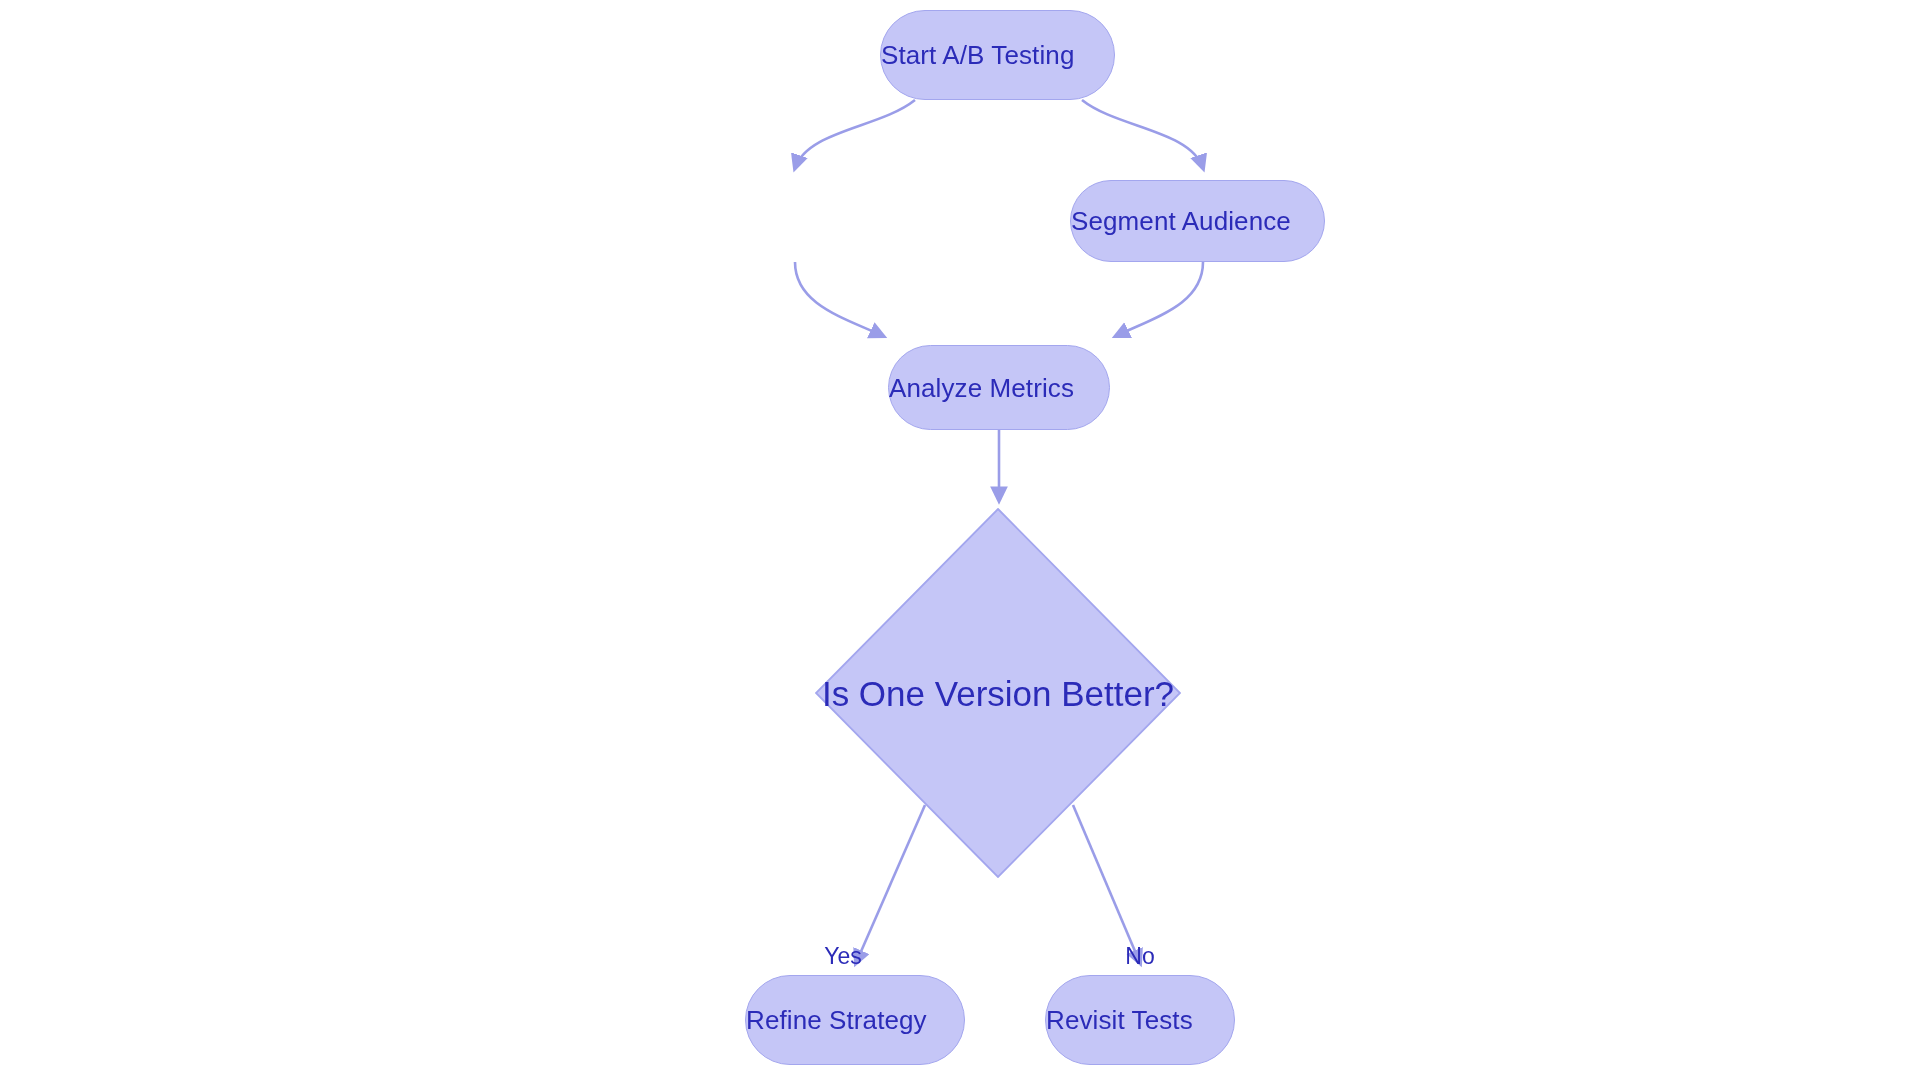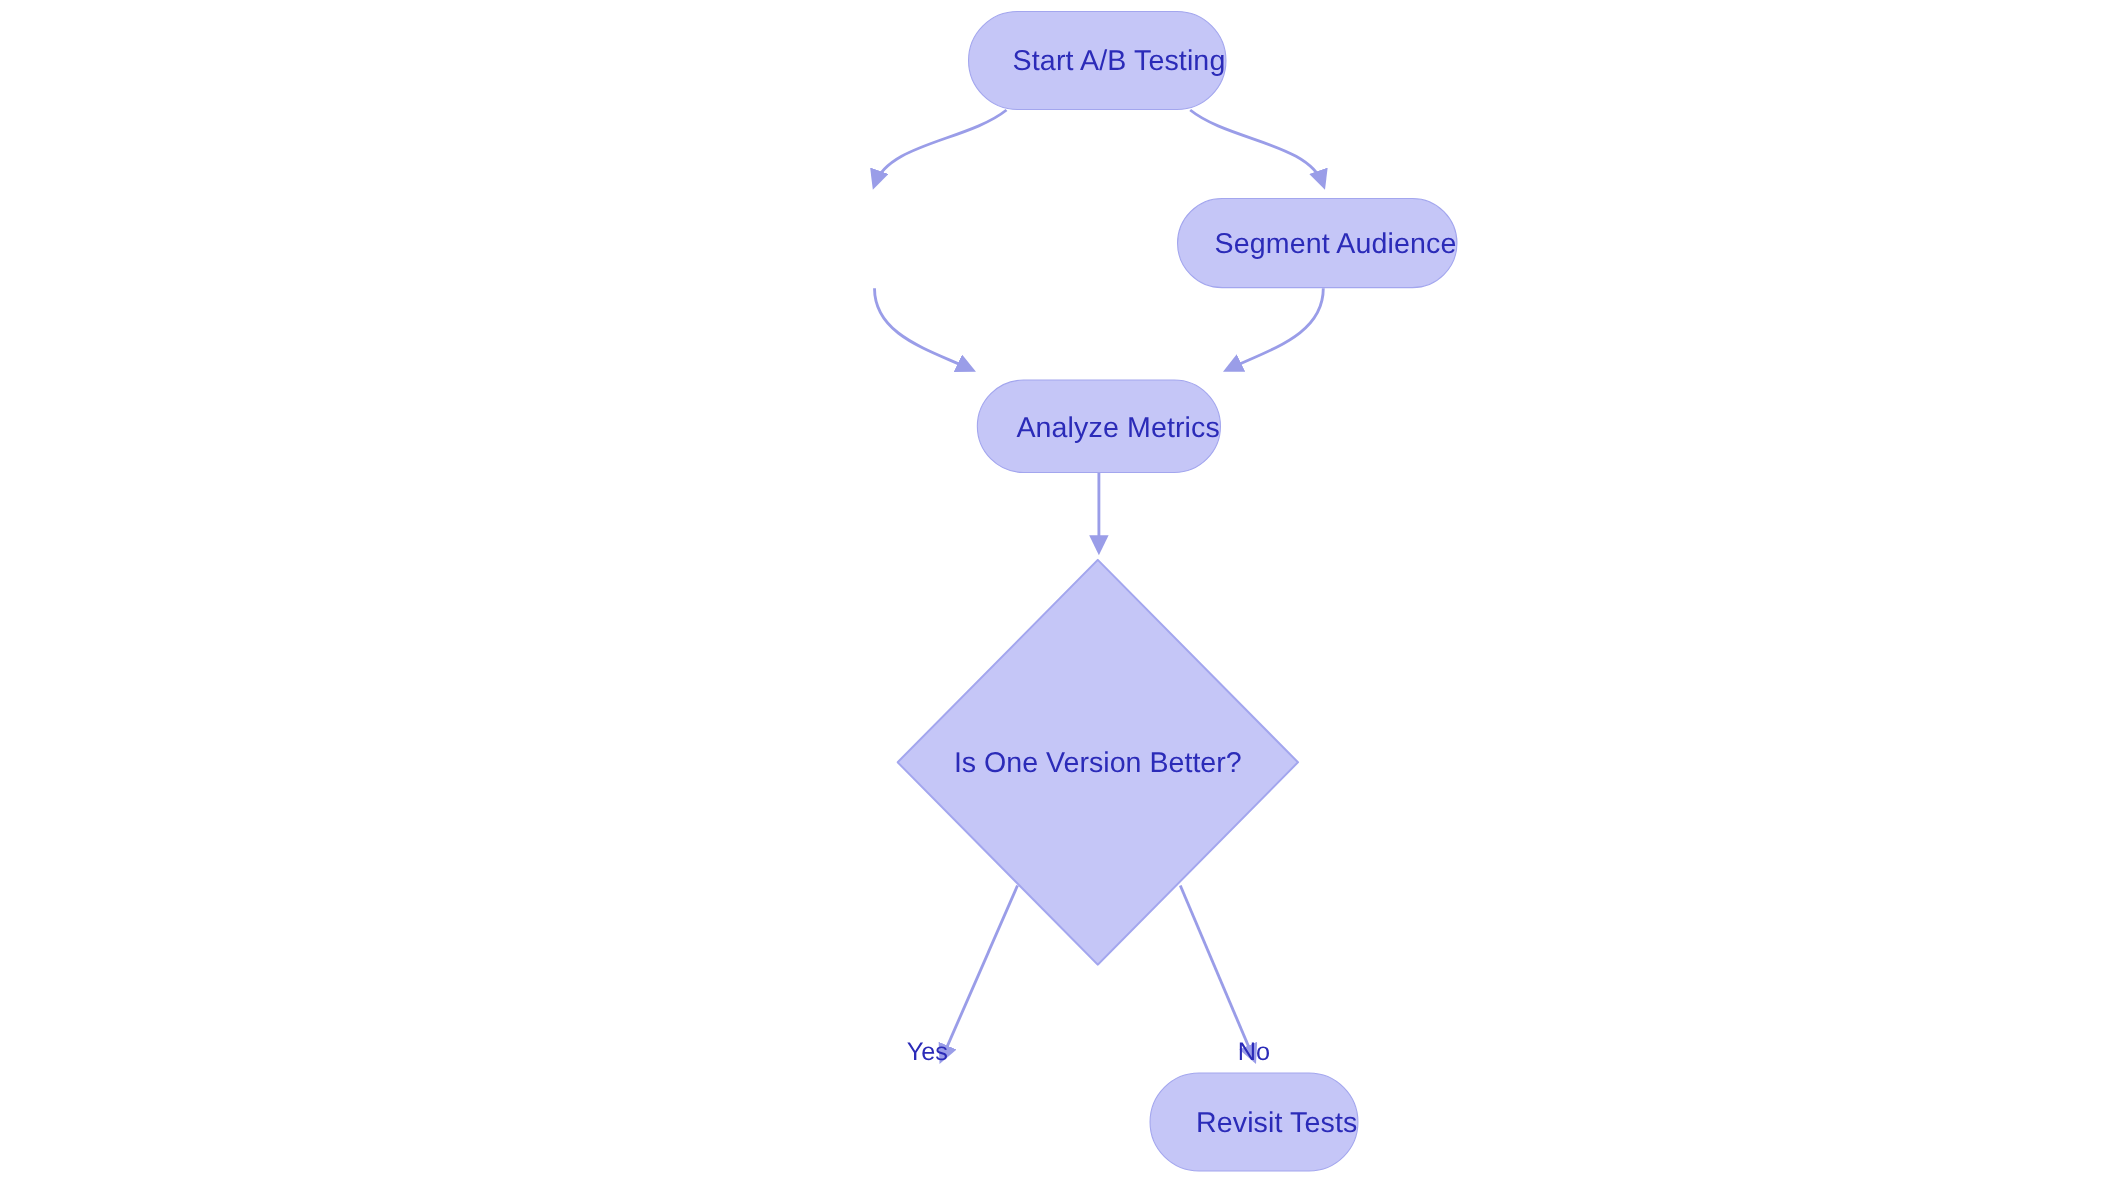--- a/index.html
+++ b/index.html
@@ -25,21 +25,21 @@
     top: 0;
     width: 1920px;
     height: 1083px;
     pointer-events: none;
   }
   .node {
     position: absolute;
     box-sizing: border-box;
     display: flex;
     align-items: center;
-    justify-content: flex-end;
+    justify-content: flex-start;
     background: #c5c6f7;
     border: 1.6px solid #a3a6ee;
     border-radius: 999px;
     color: #2b2bb8;
     font-size: 26px;
     font-weight: 400;
     letter-spacing: 0.1px;
     white-space: nowrap;
     text-align: center;
   }
@@ -58,21 +58,21 @@
     position: absolute;
     left: 0;
     top: 0;
     width: 100%;
     height: 100%;
   }
   .decision .decision-label {
     position: relative;
     z-index: 2;
     color: #2b2bb8;
-    font-size: 26px;
+    font-size: 35px;
     white-space: nowrap;
     line-height: 1;
   }
   .edge-label {
     position: absolute;
     color: #2b2bb8;
     font-size: 23px;
     line-height: 1;
     white-space: nowrap;
     transform: translate(-50%, -50%);
@@ -119,20 +119,23 @@
     <span class="node-label">Segment Audience</span>
   </div>
 
   <div class="decision" style="left:815px; top:508px; width:366px; height:370px;">
     <svg class="diamond-shape" viewBox="0 0 366 370" preserveAspectRatio="none" xmlns="http://www.w3.org/2000/svg">
       <polygon points="183,1 365,185 183,369 1,185" fill="#c5c6f7" stroke="#a3a6ee" stroke-width="1.8"></polygon>
     </svg>
     <span class="decision-label">Is One Version Better?</span>
   </div>
 
+  <div class="node" style="left:745px; top:975px; width:220px; height:90px;">
+    <span class="node-label">Refine Strategy</span>
+  </div>
 
   <div class="node" style="left:1045px; top:975px; width:190px; height:90px;">
     <span class="node-label">Revisit Tests</span>
   </div>
 
   <div class="edge-label" style="left:843px; top:928px;">Yes</div>
 
   <div class="edge-label" style="left:1140px; top:928px;">No</div>
 
 </div>

